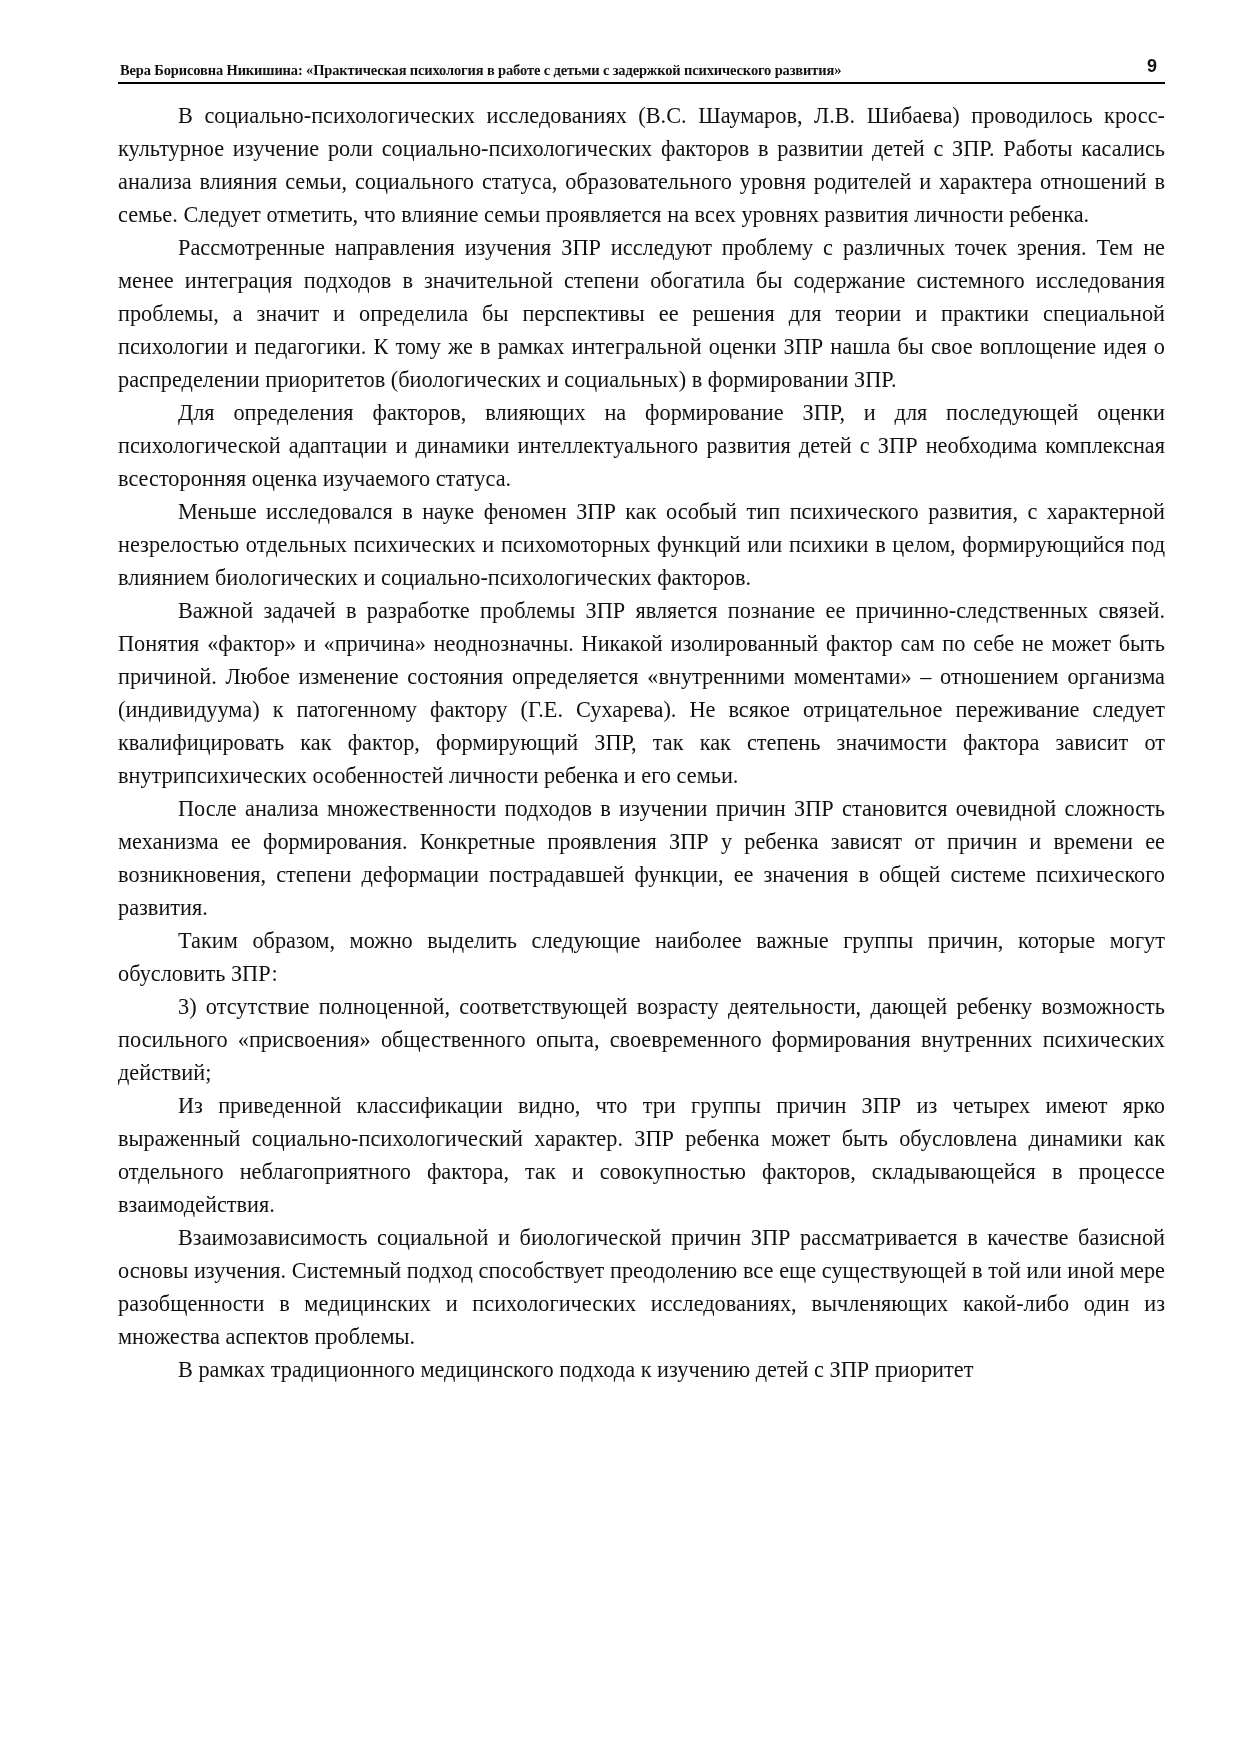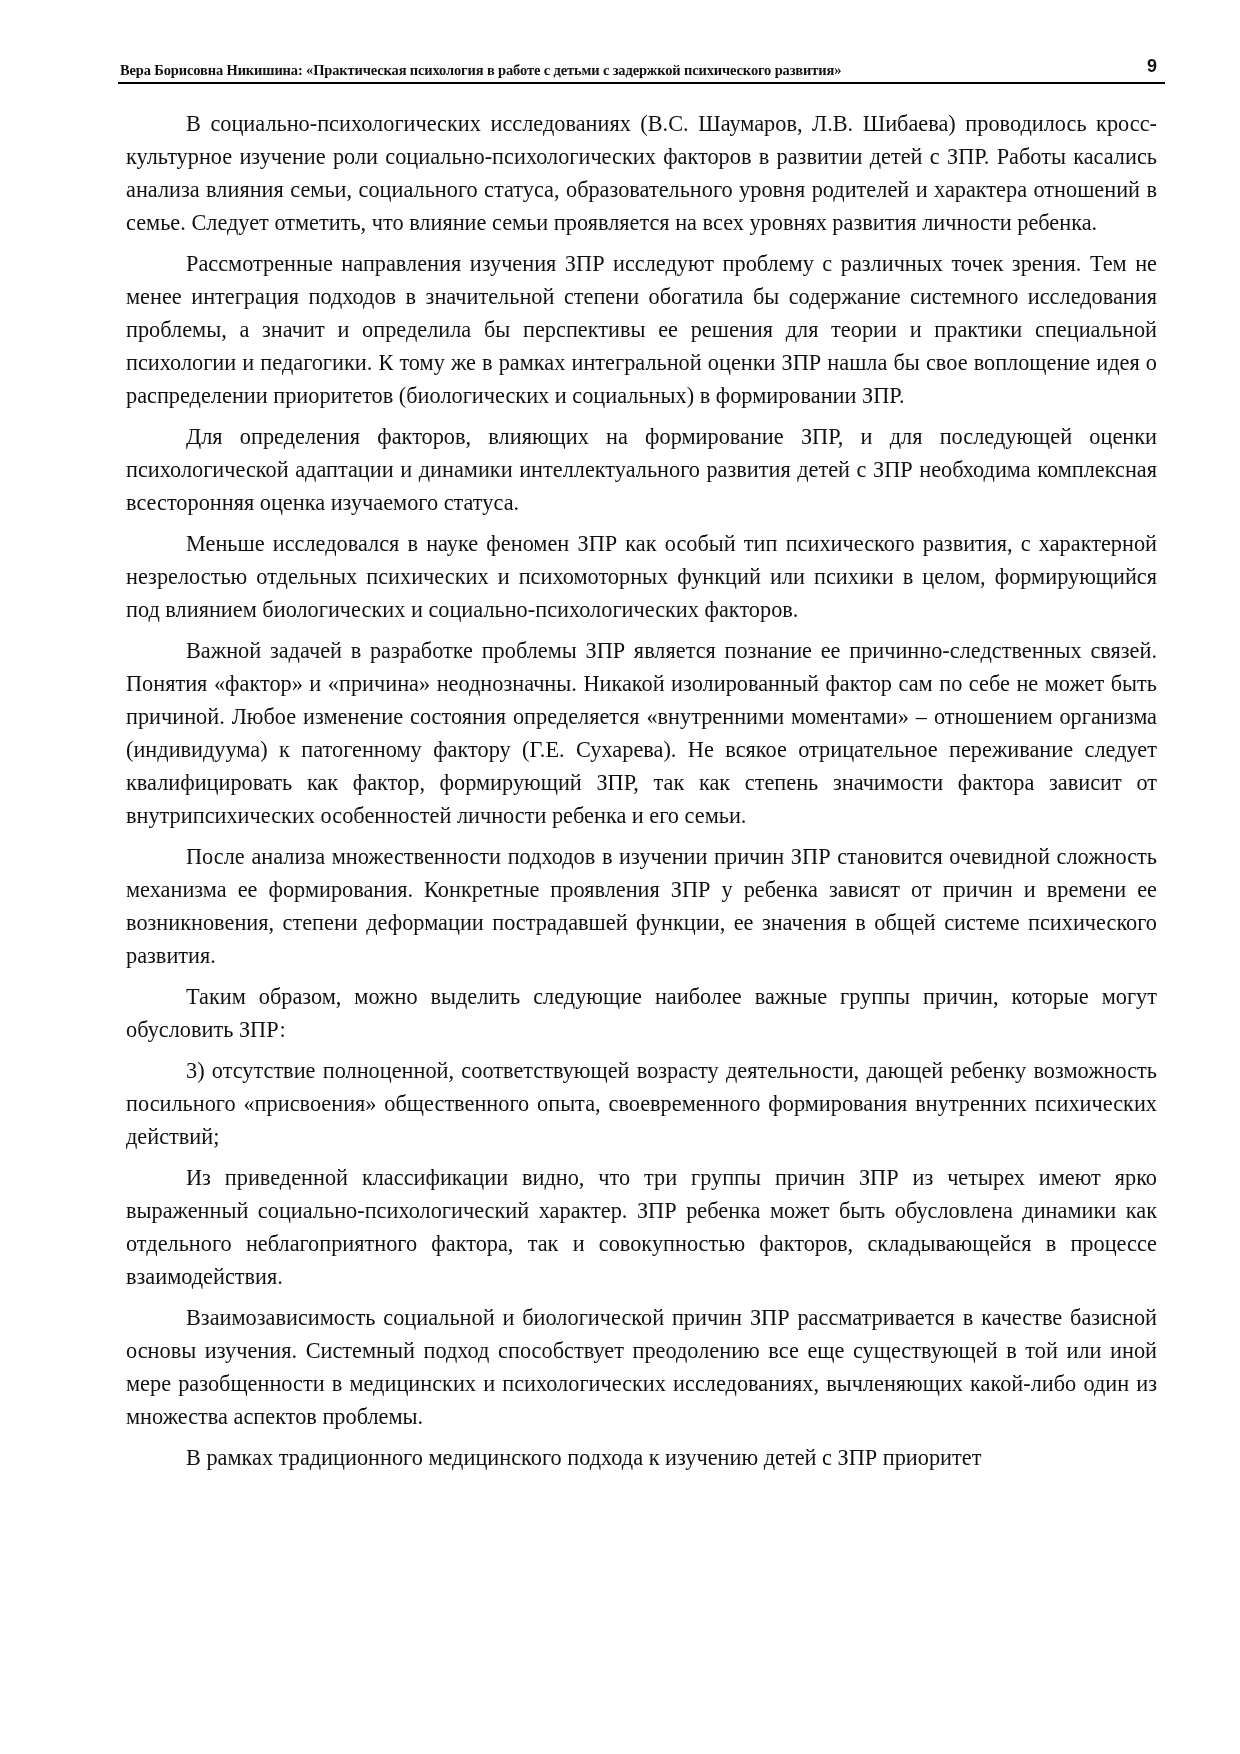--- a/index.html
+++ b/index.html
@@ -39,21 +39,21 @@
       font-weight: bold;
       font-size: 18px;
     }
     .body-text {
       position: absolute;
       left: 118px;
       top: 99px;
       width: 1047px;
     }
     .para {
-      margin: 8px;
+      margin: 0;
       font-size: 22.3px;
       line-height: 33px;
       text-align: justify;
       text-indent: 60px;
       hyphens: none;
     }
     .footer-note {
       position: absolute;
       left: 2px;
       top: 1737px;

